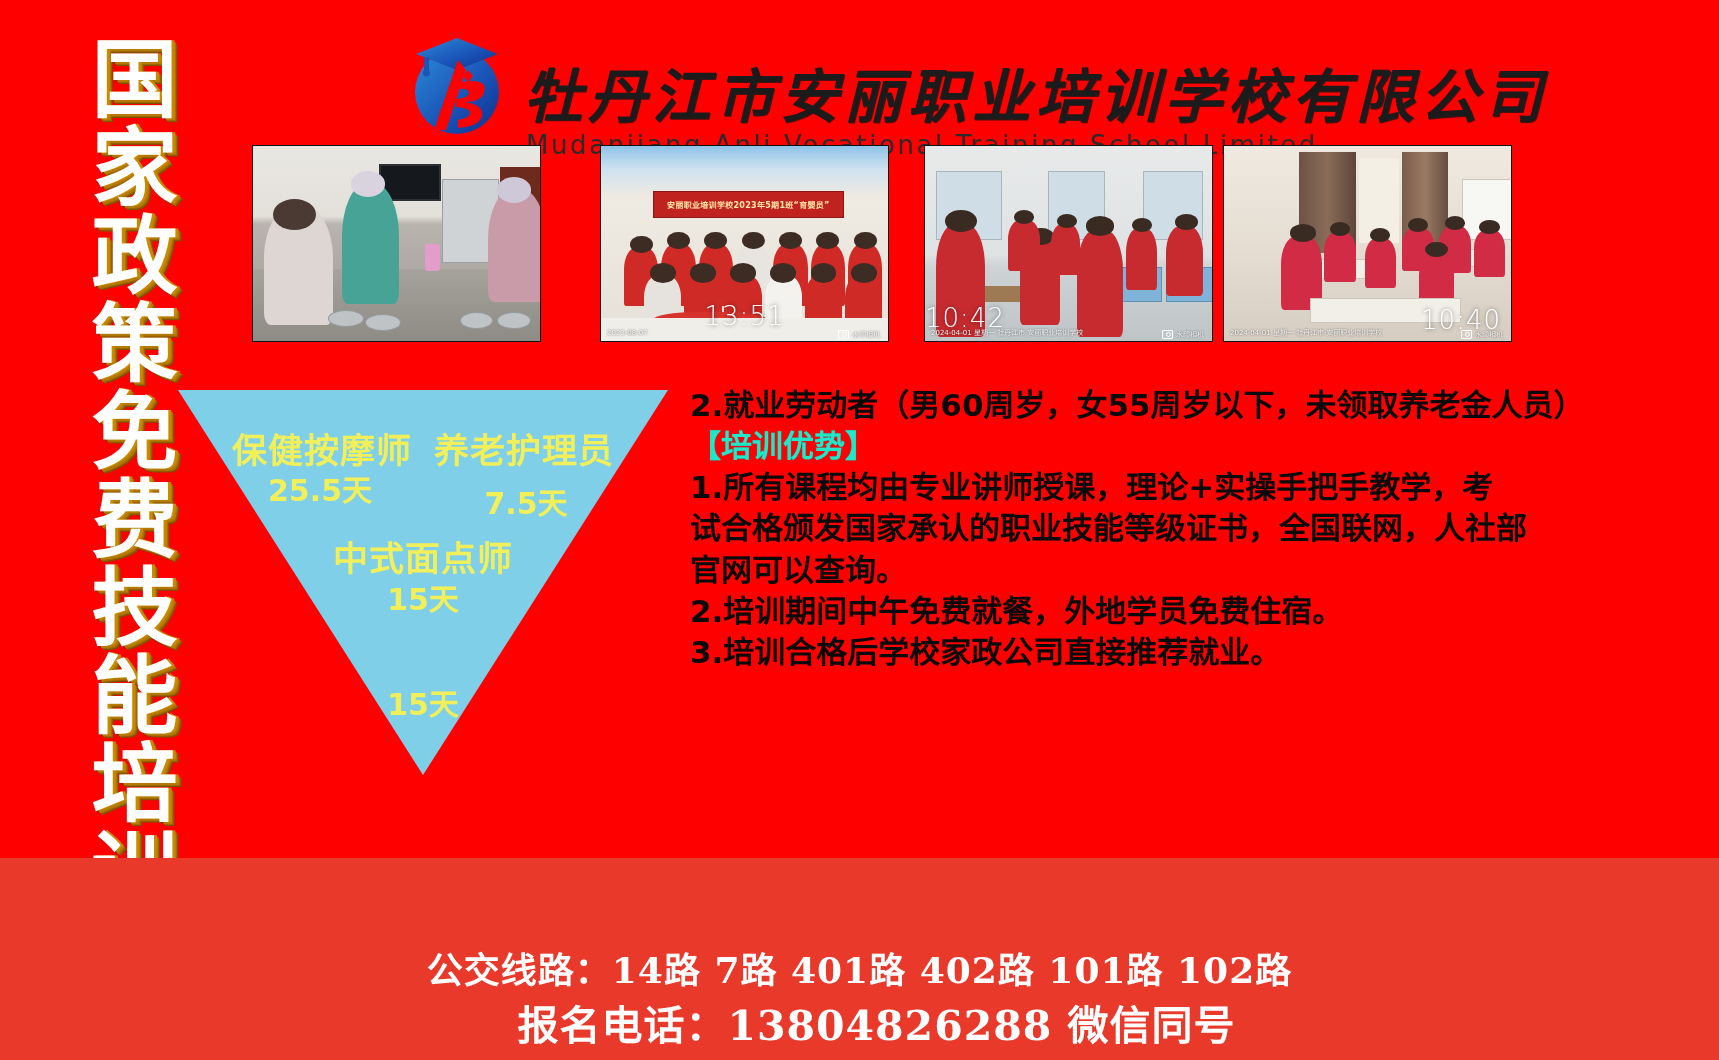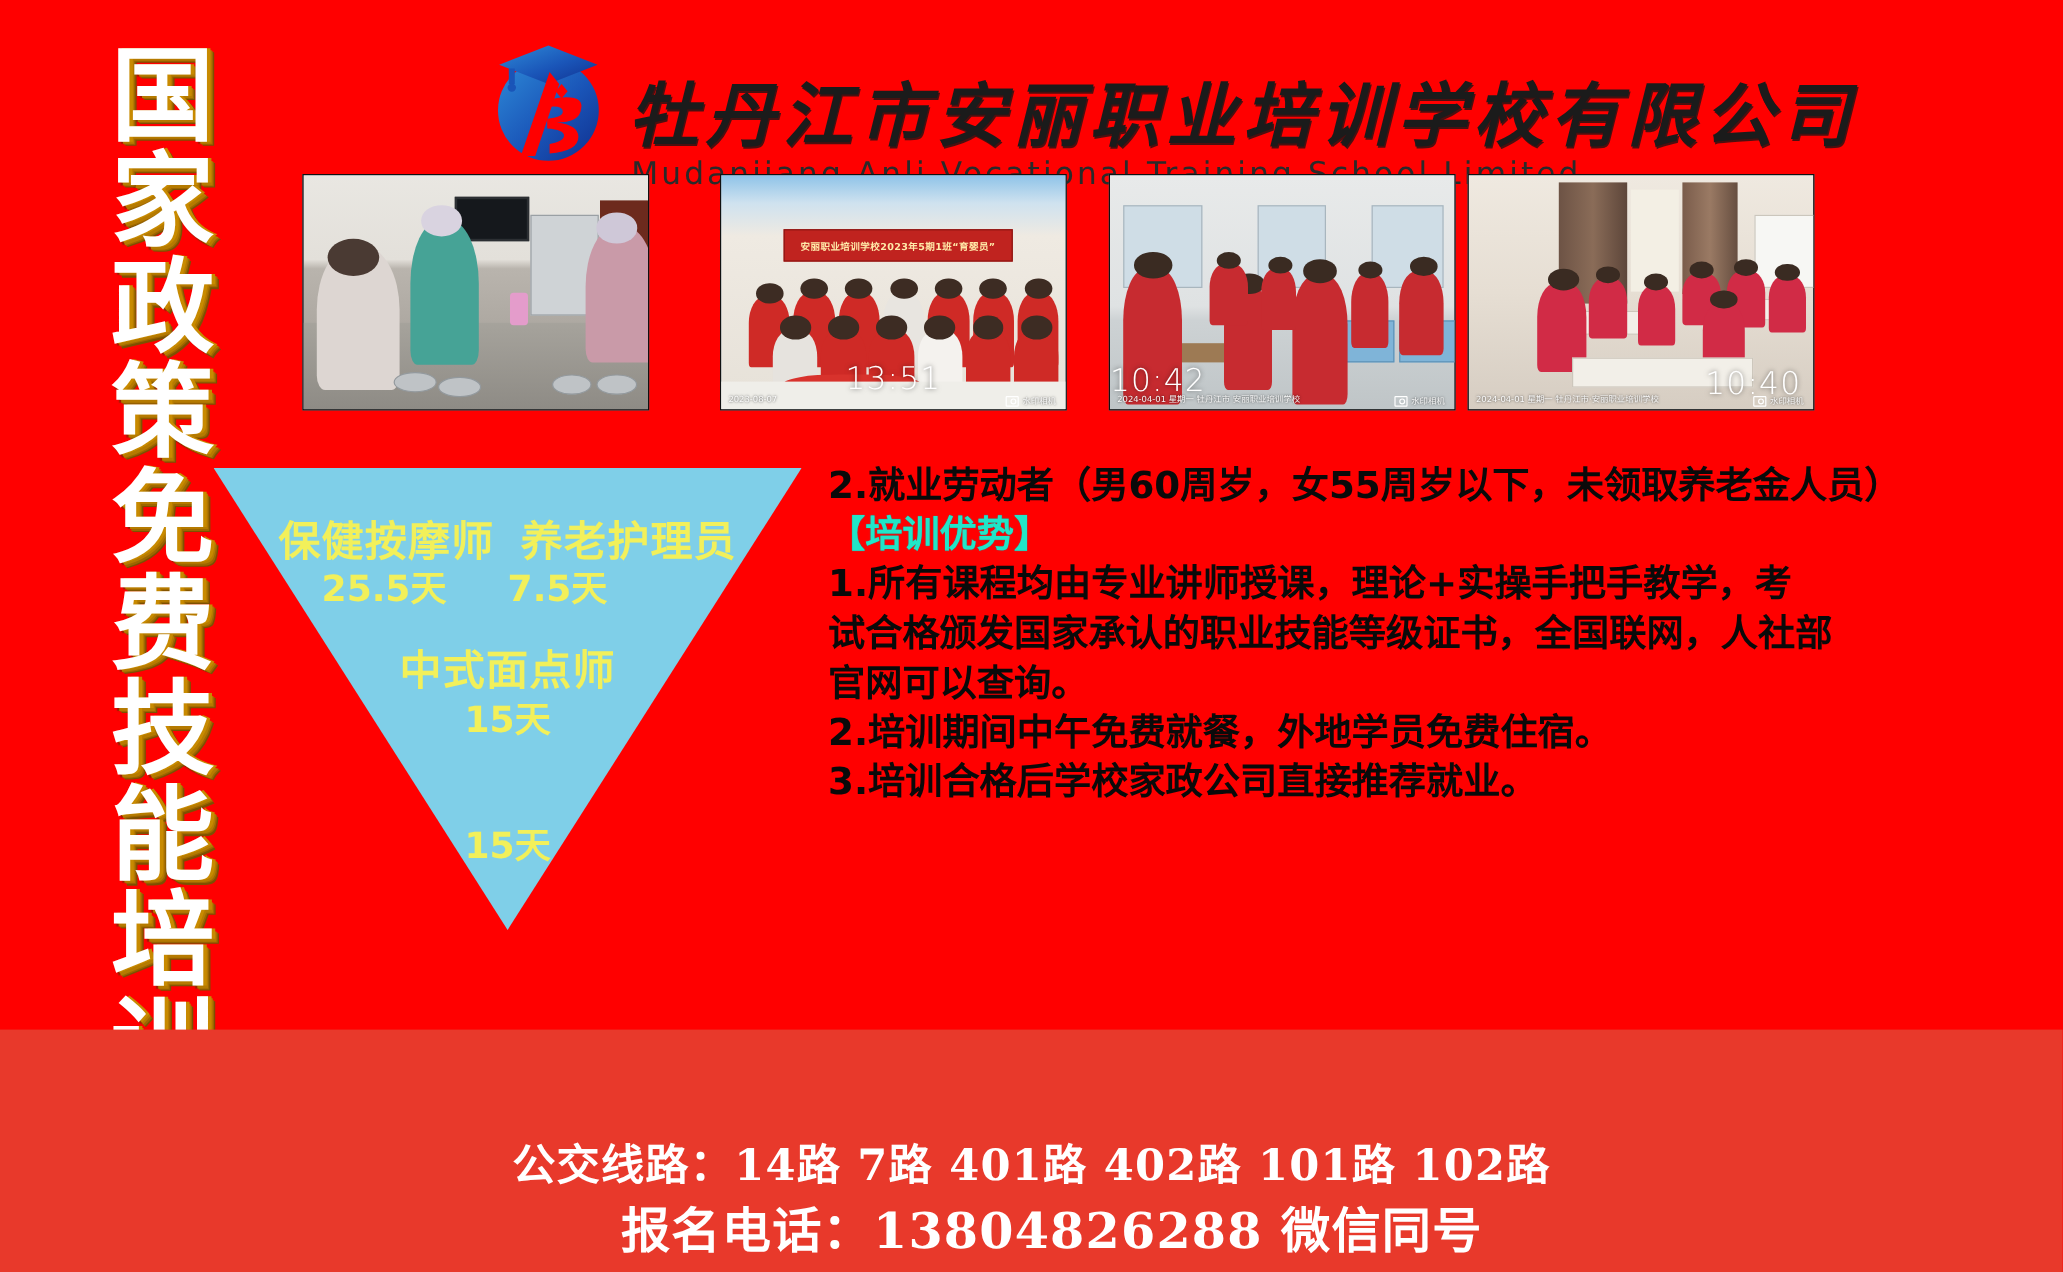--- a/index.html
+++ b/index.html
@@ -389,21 +389,21 @@
     <svg class="triangle" viewBox="0 0 490 385" preserveAspectRatio="none">
       <polygon points="0,0 490,0 245,385" fill="#7FCFE8"></polygon>
     </svg>
     <div class="tri-text">
       <div class="course-row" style="top:32px;">
         <span class="c-name" style="margin-right:22px">保健按摩师</span>
         <span class="c-name">养老护理员</span>
       </div>
       <div class="course-row" style="top:76px;">
         <span class="c-days" style="width:206px;text-align:center;">25.5天</span>
-        <span class="c-days" style="width:206px;text-align:left;">7.5天</span>
+        <span class="c-days" style="width:206px;text-align:center;margin-top:13px;">7.5天</span>
       </div>
       <div class="course-row" style="top:140px;">
         <span class="c-name">中式面点师</span>
       </div>
       <div class="course-row" style="top:185px;">
         <span class="c-days">15天</span>
       </div>
       <div class="course-row" style="top:290px;">
         <span class="c-days">15天</span>
       </div>

